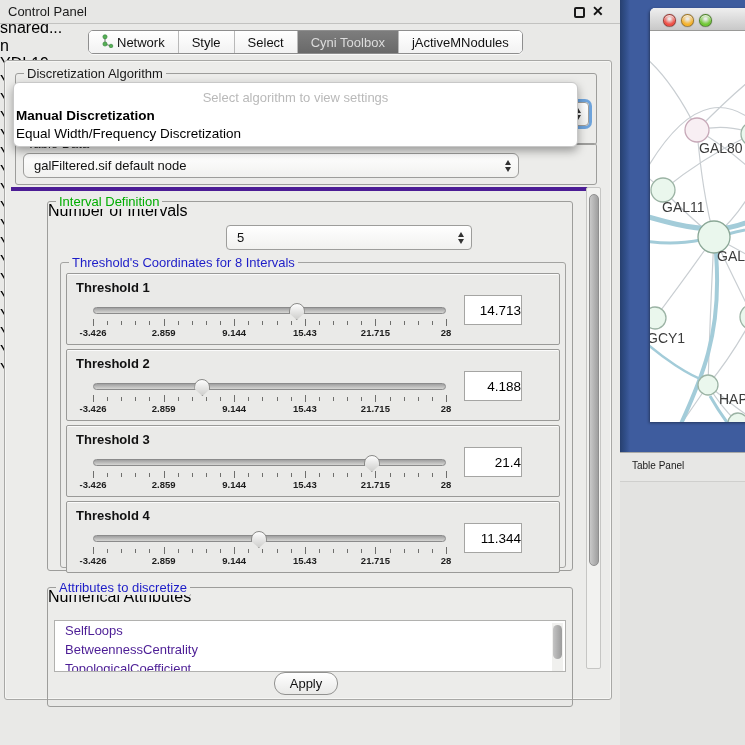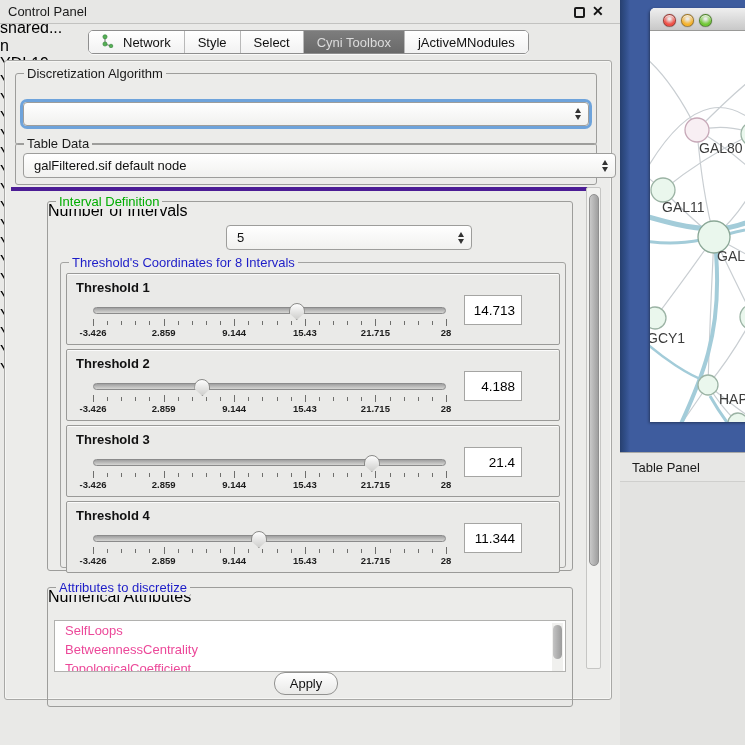--- a/index.html
+++ b/index.html
@@ -7,21 +7,21 @@
   body { font-family:"Liberation Sans", sans-serif; background:#e9e9e7; position:relative; overflow:hidden; }
   #stage { position:absolute; inset:0; width:745px; height:745px; }
 
   
   .titlebar { position:absolute; left:0; top:0; width:620px; height:24px; background:#e7e7e5; border-bottom:1px solid #c2c2c0; }
   .titlebar .tb-title { position:absolute; left:8px; top:4px; font-size:13px; color:#1a1a1a; }
   .tb-float { position:absolute; left:574px; top:7px; width:11px; height:11px; border:2px solid #1a1a1a; border-radius:2px; }
   .tb-close { position:absolute; left:592px; top:3px; font-size:14px; font-weight:bold; color:#111; }
 
   .segctl { position:absolute; display:inline-flex; align-items:stretch; background:#fbfbfb; border:1px solid #8e8e8e; border-radius:5px; overflow:hidden; height:24px; box-shadow:0 1px 0 rgba(255,255,255,.7); }
-  .seg { display:flex; align-items:center; gap:9px; padding:0 13px; font-size:13px; color:#111; background:linear-gradient(#ffffff,#f2f2f2); cursor:default; white-space:nowrap; }
+  .seg { display:flex; align-items:center; gap:3px; padding:0 13px; font-size:13px; color:#111; background:linear-gradient(#ffffff,#f2f2f2); cursor:default; white-space:nowrap; }
   .seg.active { background:linear-gradient(#7d7d7d,#696969); color:#dcdcdc; }
   .seg-div { width:1px; background:#b9b9b9; }
   #top-tabs { left:88px; top:30px; }
   #bottom-tabs { left:141px; top:704px; }
 
   .main-panel { position:absolute; left:4px; top:60px; width:608px; height:640px; background:#ececea; border:1px solid #a8a8a6; border-radius:3px; box-shadow:inset 0 0 0 1px #f6f6f4; }
 
   .groupbox { position:absolute; border:1px solid #9d9d9b; border-radius:3px; }
   .group-title { position:absolute; top:-8px; left:8px; background:#ececea; padding:0 3px; font-size:13px; color:#1a1a1a; }
   .group-title.green { color:#00ad00; }
@@ -46,38 +46,38 @@
   .th-box { position:relative; width:494px; height:72px; background:#eaeae8; border:1px solid #9a9a98; border-radius:2px; box-shadow:inset 0 1px 0 #fbfbfb; margin-bottom:4px; }
   .th-label { position:absolute; left:9px; top:6px; font-size:13px; font-weight:bold; color:#111; }
   .th-slider { position:absolute; left:26px; top:33px; width:353px; height:8px; }
   .th-track { position:absolute; left:0; right:0; top:0; height:7px; border-radius:4px; background:linear-gradient(#9f9f9f,#d6d6d4); border:1px solid #8b8b8b; }
   .th-thumb { position:absolute; top:-4px; width:16px; height:17px; background:linear-gradient(#fdfdfd,#cfcfcd); border:1px solid #8a8a88; border-radius:8px 8px 2px 2px; clip-path:polygon(0 0,100% 0,100% 58%,50% 100%,0 58%); }
   .th-ticks { position:absolute; left:26px; top:45px; width:353px; height:7px; }
   .th-ticks .tick { position:absolute; top:2px; width:1px; height:4px; background:#6e6e6c; }
   .th-ticks .tick.major { top:0; height:7px; }
   .th-ticklabels { position:absolute; left:26px; top:53px; width:353px; height:12px; }
   .th-ticklabels span { position:absolute; transform:translateX(-50%); font-size:9.5px; font-weight:bold; color:#1c1c1c; white-space:nowrap; }
-  .th-value { position:absolute; right:37px; top:21px; width:58px; height:30px; background:#ffffff; border:1px solid #a5a5a3; font-size:13.5px; color:#000; display:flex; align-items:center; justify-content:flex-end; padding-right:6px; }
+  .th-value { position:absolute; right:37px; top:21px; width:58px; height:30px; background:#ffffff; border:1px solid #a5a5a3; font-size:13.5px; color:#000; display:flex; align-items:center; justify-content:flex-end; }
 
   .attr-list { position:absolute; background:#ffffff; border:1px solid #b1b1af; overflow:hidden; }
-  .attr-item { font-size:13px; color:#ec4899; padding:2px 0 2px 10px; line-height:15px; }
+  .attr-item { font-size:13px; color:#4c1d95; padding:2px 0 2px 10px; line-height:15px; }
   .list-scroll { position:absolute; right:2px; top:2px; width:11px; height:48px; background:#f0f0ee; }
   .list-scroll .thumb { position:absolute; left:1px; top:2px; width:9px; height:34px; border-radius:5px; background:linear-gradient(90deg,#c4c4c4,#9b9b9b); }
 
   .apply-btn { position:absolute; left:269px; top:611px; width:64px; height:23px; border:1px solid #929290; border-radius:11px; background:linear-gradient(#ffffff,#e9e9e7); font-size:13px; color:#111; display:flex; align-items:center; justify-content:center; }
 
   
   .desktop { position:absolute; left:620px; top:0; width:125px; height:452px; background:linear-gradient(90deg,#27406f 0,#32508c 6px,#3e5c9e 10px); }
   .net-window { position:absolute; left:650px; top:8px; width:117px; height:414px; background:#ffffff; border-radius:5px 0 0 0; box-shadow:-1px 1px 3px rgba(0,0,0,.4); overflow:hidden; }
   .net-titlebar { position:absolute; left:0; top:0; right:0; height:23px; background:linear-gradient(#efefef,#c8c8c8); border-bottom:1px solid #9a9a98; border-radius:5px 0 0 0; }
   .tl { position:absolute; top:6px; width:13px; height:13px; border-radius:50%; box-shadow:inset 0 1px 1px rgba(255,255,255,.7), 0 0 1px rgba(0,0,0,.6); }
   .net-canvas { position:absolute; left:0; top:23px; width:117px; height:391px; background:#fff; }
 
   .tp-titlebar { position:absolute; left:620px; top:452px; width:125px; height:30px; background:#e7e7e5; border-top:1px solid #a9a9a7; border-bottom:1px solid #cfcfcd; }
-  .tp-titlebar span { position:absolute; left:12px; top:7px; font-size:13px; color:#1a1a1a; }
+  .tp-titlebar span { position:absolute; left:12px; top:7px; font-size:10px; color:#1a1a1a; }
   .tp-bg { position:absolute; left:620px; top:482px; width:125px; height:263px; background:#e3e3e1; }</style>
 </head>
 <body>
 
 <div id="stage">
 
   <div class="titlebar">
     <span class="tb-title">Control Panel</span>
     <span class="tb-float"></span>
     <span class="tb-close">✕</span>
@@ -120,21 +120,21 @@
     <div class="combo focus-ring" style="left:18px; top:41px; width:566px; height:24px;">
       <span class="stepper">
           <i class="up"></i>
           <i class="dn"></i>
         </span>
     </div>
 
     <div class="groupbox" style="left:10px; top:82px; width:582px; height:42px;">
       <span class="group-title">Table Data</span>
     </div>
-    <div class="combo" style="left:18px; top:92px; width:593px; height:25px;">
+    <div class="combo" style="left:18px; top:92px; width:496px; height:25px;border-radius:6px;">
       <span>galFiltered.sif default node</span>
       <span class="stepper">
           <i class="up"></i>
           <i class="dn"></i>
         </span>
     </div>
 
     <div class="viewport">
 
       <div class="groupbox" style="left:36px; top:10px; width:526px; height:370px;">
@@ -351,20 +351,25 @@
       </div>
     </div>
 
     <div class="vscroll">
         <div class="thumb"></div>
       </div>
 
     <div class="apply-btn">Apply</div>
   </div>
 
+  <div class="popup">
+    <div class="ph">Select algorithm to view settings</div>
+    <div class="opt1">Manual Discretization</div>
+    <div class="opt2">Equal Width/Frequency Discretization</div>
+  </div>
 
 
   <div class="desktop"></div>
 
   <div class="net-window">
     <div class="net-canvas">
       <svg id="net-svg" width="117" height="391" viewBox="0 0 117 391">
           <path d="M -10 150 Q 60 20 130 120" fill="none" stroke="#c9ced2" stroke-width="1.2"></path>
           <path d="M 47 99 Q 78 92 103 103" fill="none" stroke="#c9ced2" stroke-width="1.2"></path>
           <path d="M 47 99 Q 80 118 109 146" fill="none" stroke="#c9ced2" stroke-width="1.2"></path>

